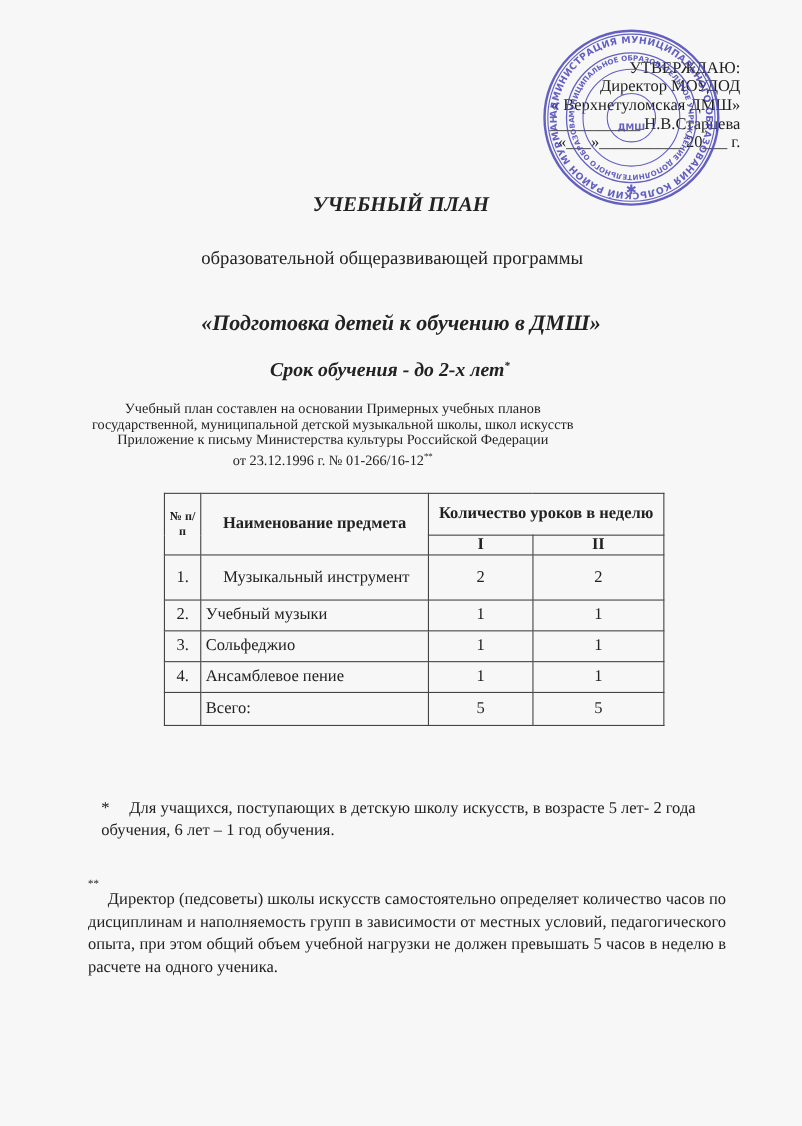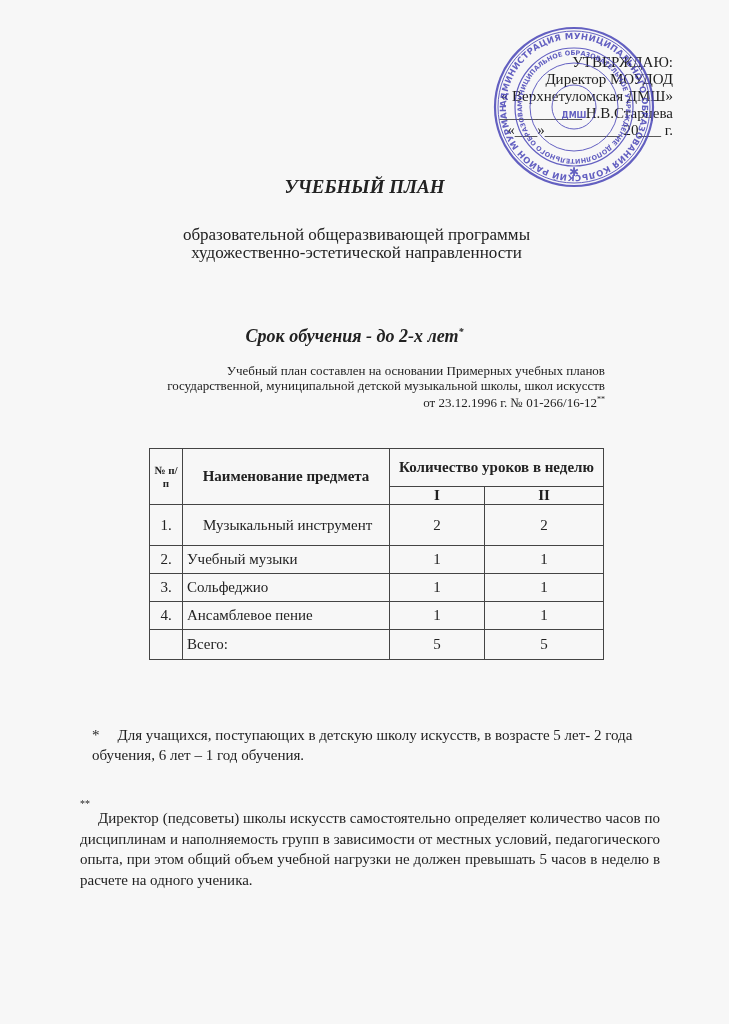--- a/index.html
+++ b/index.html
@@ -35,21 +35,21 @@
     .program-name {
       position: absolute; left: 0; width: 729px; text-align: center;
       top: 283px; font-size: 20px; font-weight: bold; font-style: italic;
     }
     .duration {
       position: absolute; left: 0; width: 709px; text-align: center;
       top: 326px; font-size: 18px; font-weight: bold; font-style: italic;
     }
     .duration sup { font-size: 10px; }
     .basis {
-      position: absolute; left: 0; width: 605px; text-align: right;
+      position: absolute; left: 0; width: 605px; text-align: center;
       top: 364px; font-size: 13px; line-height: 14.5px;
     }
     .basis sup { font-size: 8px; }
 
     table.plan {
       position: absolute; left: 149px; top: 448px; width: 455px;
       border-collapse: collapse; font-size: 15px; color: #222;
     }
     table.plan td, table.plan th {
       border: 1px solid #444; padding: 0 4px; font-weight: normal;
@@ -107,31 +107,32 @@
       <textPath href="#innerPath">МУНИЦИПАЛЬНОЕ ОБРАЗОВАТЕЛЬНОЕ УЧРЕЖДЕНИЕ ДОПОЛНИТЕЛЬНОГО ОБРАЗОВАНИЯ ДЕТЕЙ «ВЕРХНЕТУЛОМСКАЯ ДЕТСКАЯ МУЗЫКАЛЬНАЯ ШКОЛА»</textPath>
     </text>
     <text x="81" y="92" text-anchor="middle" font-family="DejaVu Sans, sans-serif" font-size="8" font-weight="bold" fill="#4a46b8">ДМШ</text>
     <text x="81" y="150" text-anchor="middle" font-size="12" fill="#4a46b8">✱</text>
   </svg>
 
   <div class="title">УЧЕБНЫЙ ПЛАН</div>
 
   <div class="subtitle">
     <div>образовательной общеразвивающей программы</div>
-    <div>художественно-эстетической направленности</div>
   </div>
 
+  <div class="program-name">«Подготовка детей к обучению в ДМШ»</div>
 
   <div class="duration">
     <span>Срок обучения - до 2-х лет</span><sup>*</sup>
   </div>
 
   <div class="basis">
     <div>Учебный план составлен на основании Примерных учебных планов</div>
     <div>государственной, муниципальной  детской  музыкальной школы, школ искусств</div>
+    <div>Приложение к письму Министерства культуры Российской Федерации</div>
     <div><span>от 23.12.1996 г.  № 01-266/16-12</span><sup>**</sup></div>
   </div>
 
   <table class="plan">
     <tbody>
         <tr class="row-h1">
       <th rowspan="2" class="col-num th-num">№ п/п</th>
       <th rowspan="2" class="col-name" style="text-align:center;">Наименование предмета</th>
       <th colspan="2">Количество уроков в неделю</th>
     </tr>

